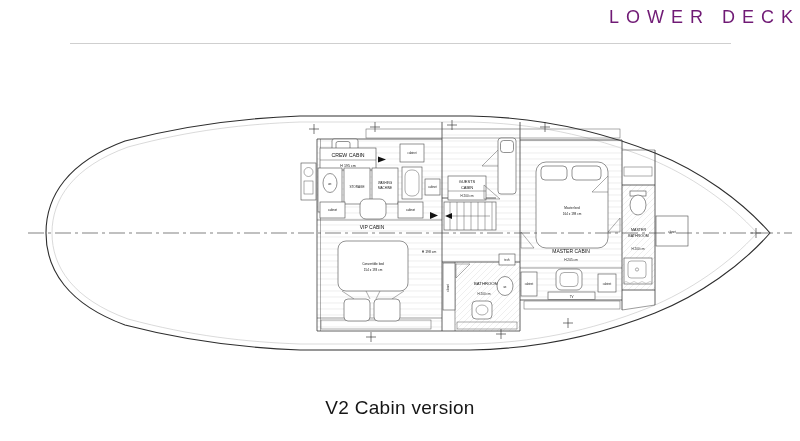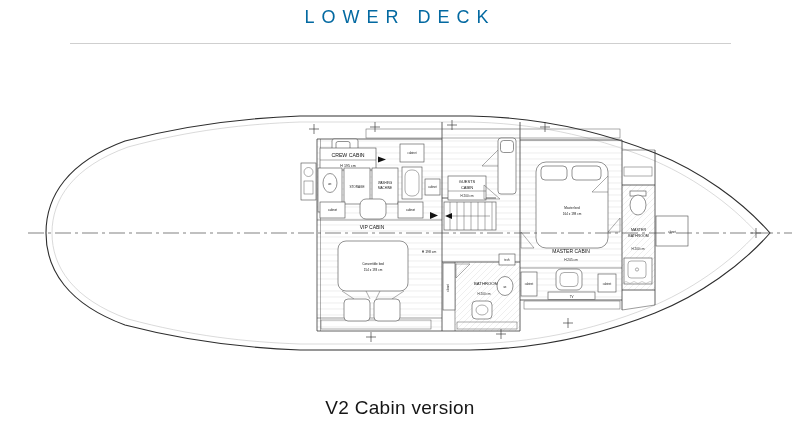--- a/index.html
+++ b/index.html
@@ -1,19 +1,19 @@
 <!DOCTYPE html>
 <html><head>
 <meta charset="utf-8">
 <style>
   html,body{margin:0;padding:0;background:#ffffff;}
   .page{position:relative;width:800px;height:441px;background:#fff;overflow:hidden;
         font-family:"Liberation Sans",sans-serif;color:#1a1a1a;}
-  .title{position:absolute;top:7px;left:0;width:100%;text-align:center;
-         font-size:18px;font-weight:400;letter-spacing:7px;color:#0369a1;}
+  .title{position:absolute;top:7px;left:0;width:100%;text-align:right;
+         font-size:18px;font-weight:400;letter-spacing:7px;color:#701a75;}
   .divider{position:absolute;top:43px;left:70px;width:661px;height:1px;background:#cfcfcf;}
   .caption{position:absolute;top:397px;left:0;width:100%;text-align:center;
            font-size:19px;font-weight:400;letter-spacing:0.3px;color:#161616;}
   svg{position:absolute;left:0;top:0;}
   .t{font-family:"Liberation Sans",sans-serif;fill:#141414;}
   .wall{stroke:#3a3a3a;stroke-width:0.8;fill:none;}
   .thin{stroke:#5a5a5a;stroke-width:0.5;fill:none;}
   .furn{stroke:#4a4a4a;stroke-width:0.6;fill:#ffffff;}
   .box{stroke:#4a4a4a;stroke-width:0.6;fill:#ffffff;}
 </style>

